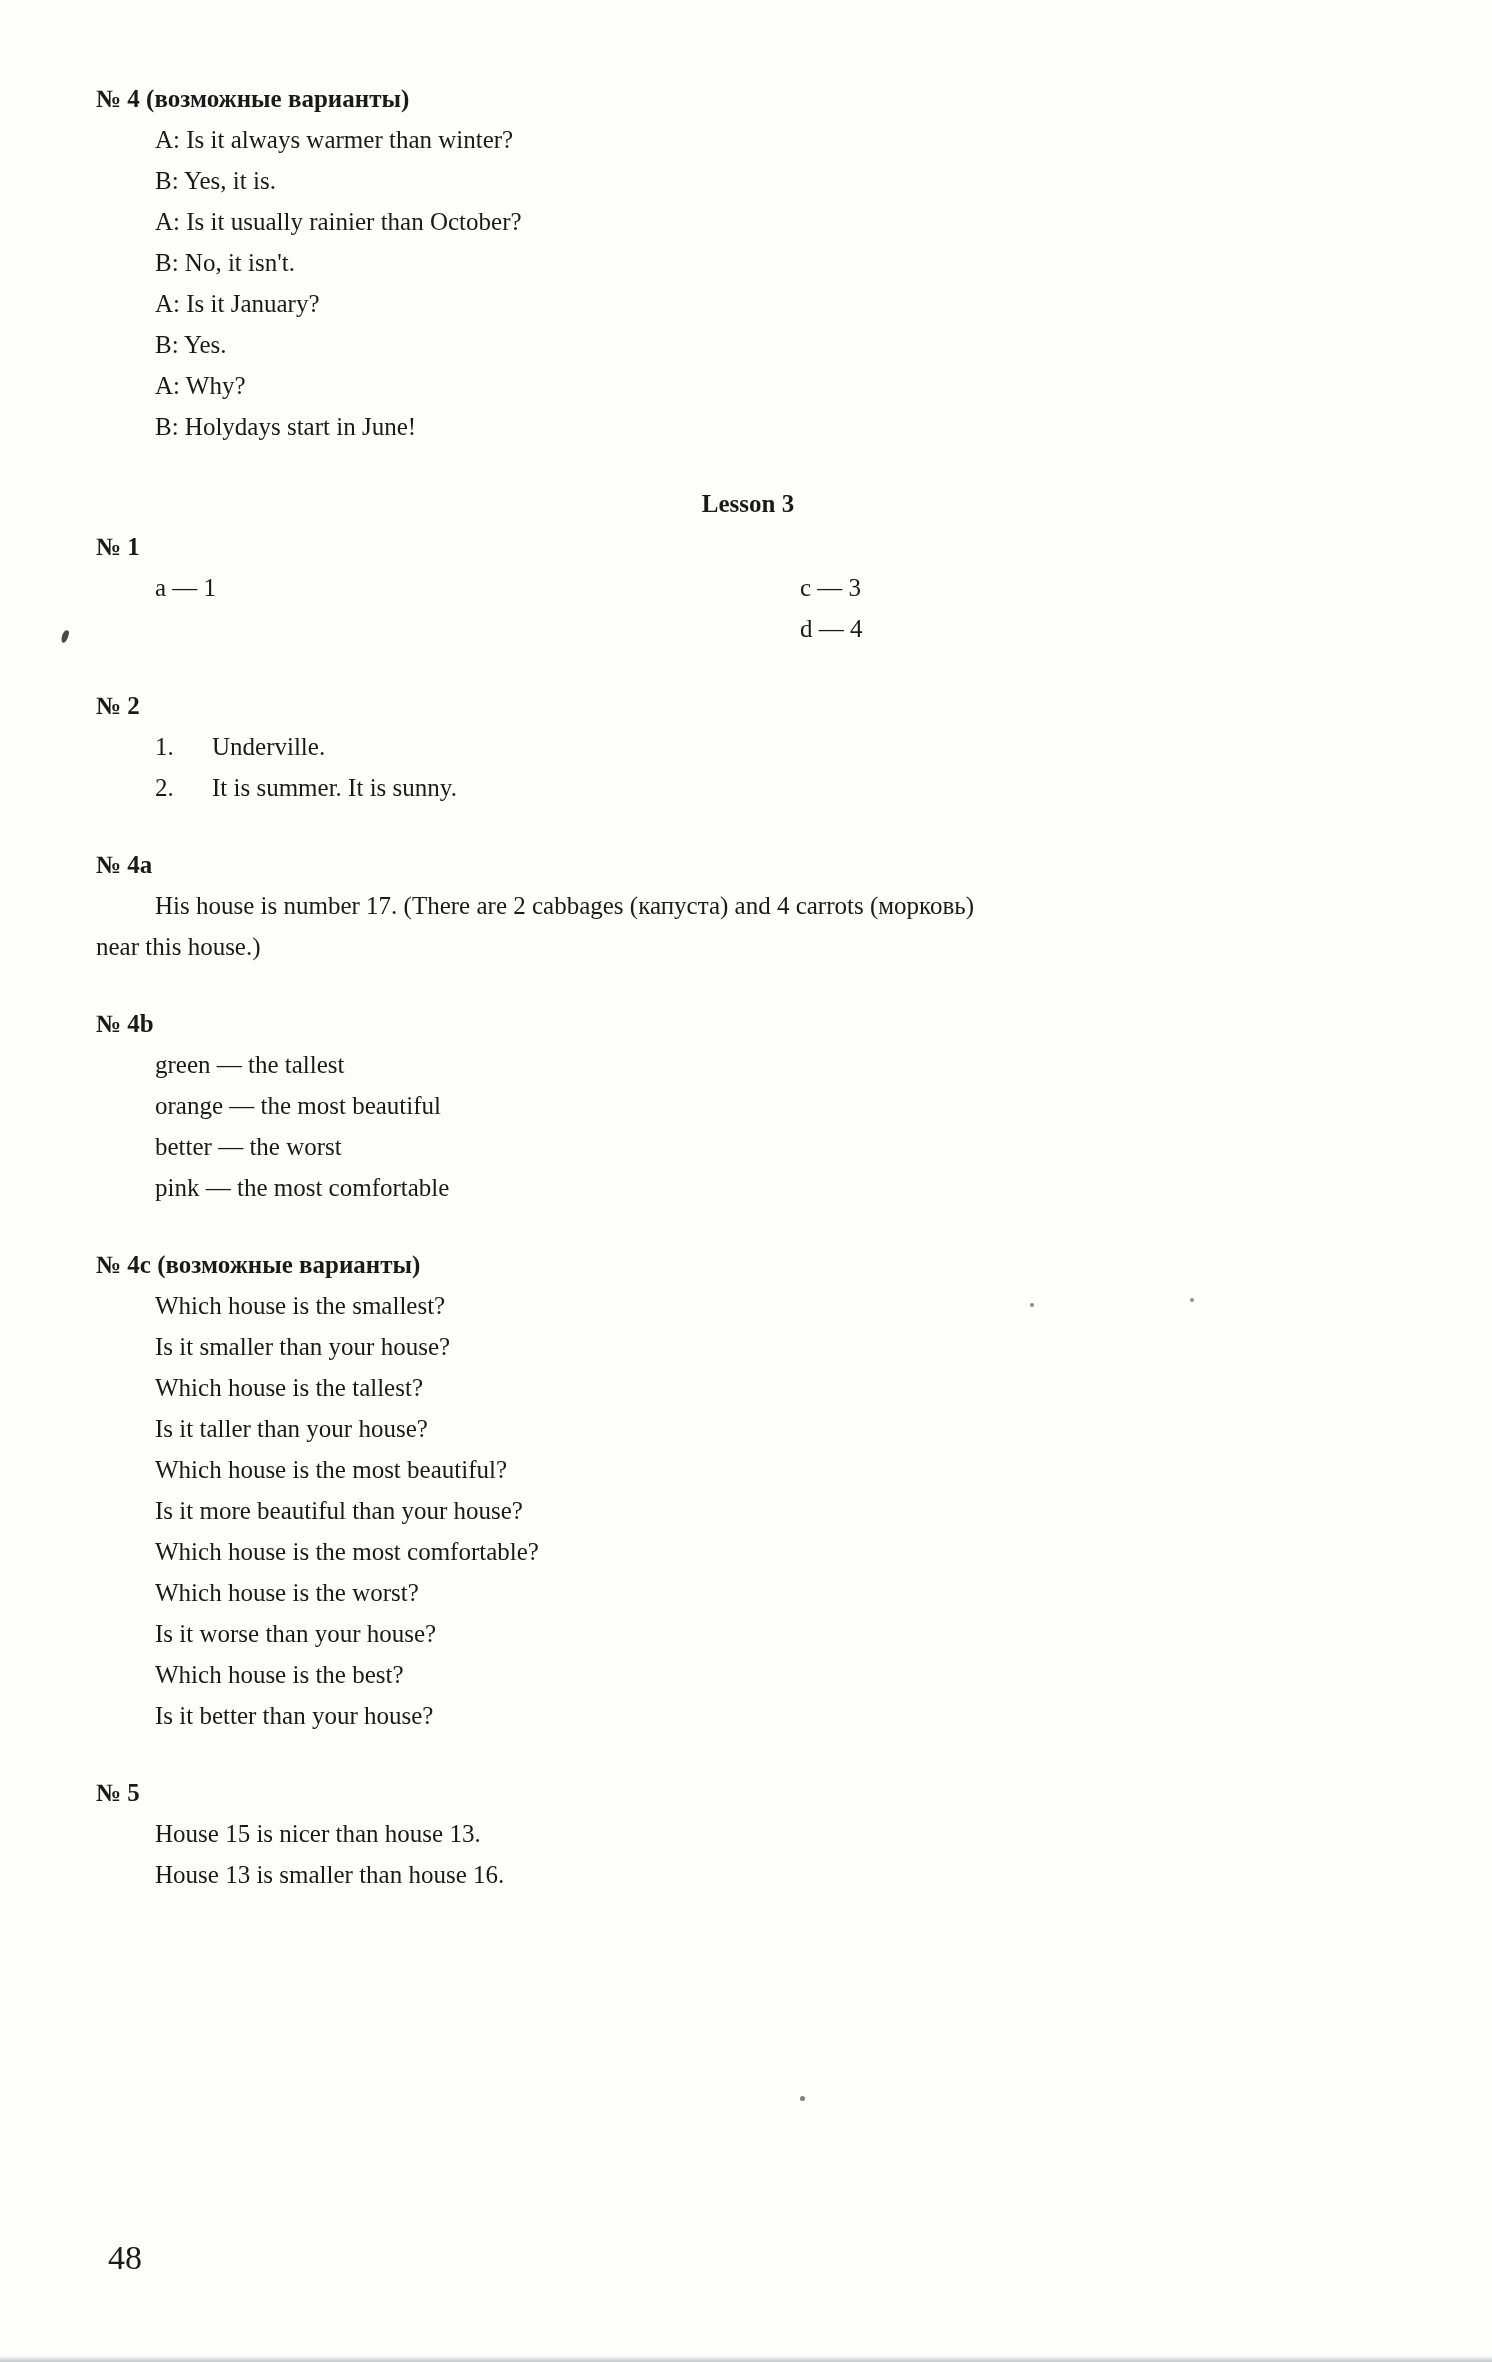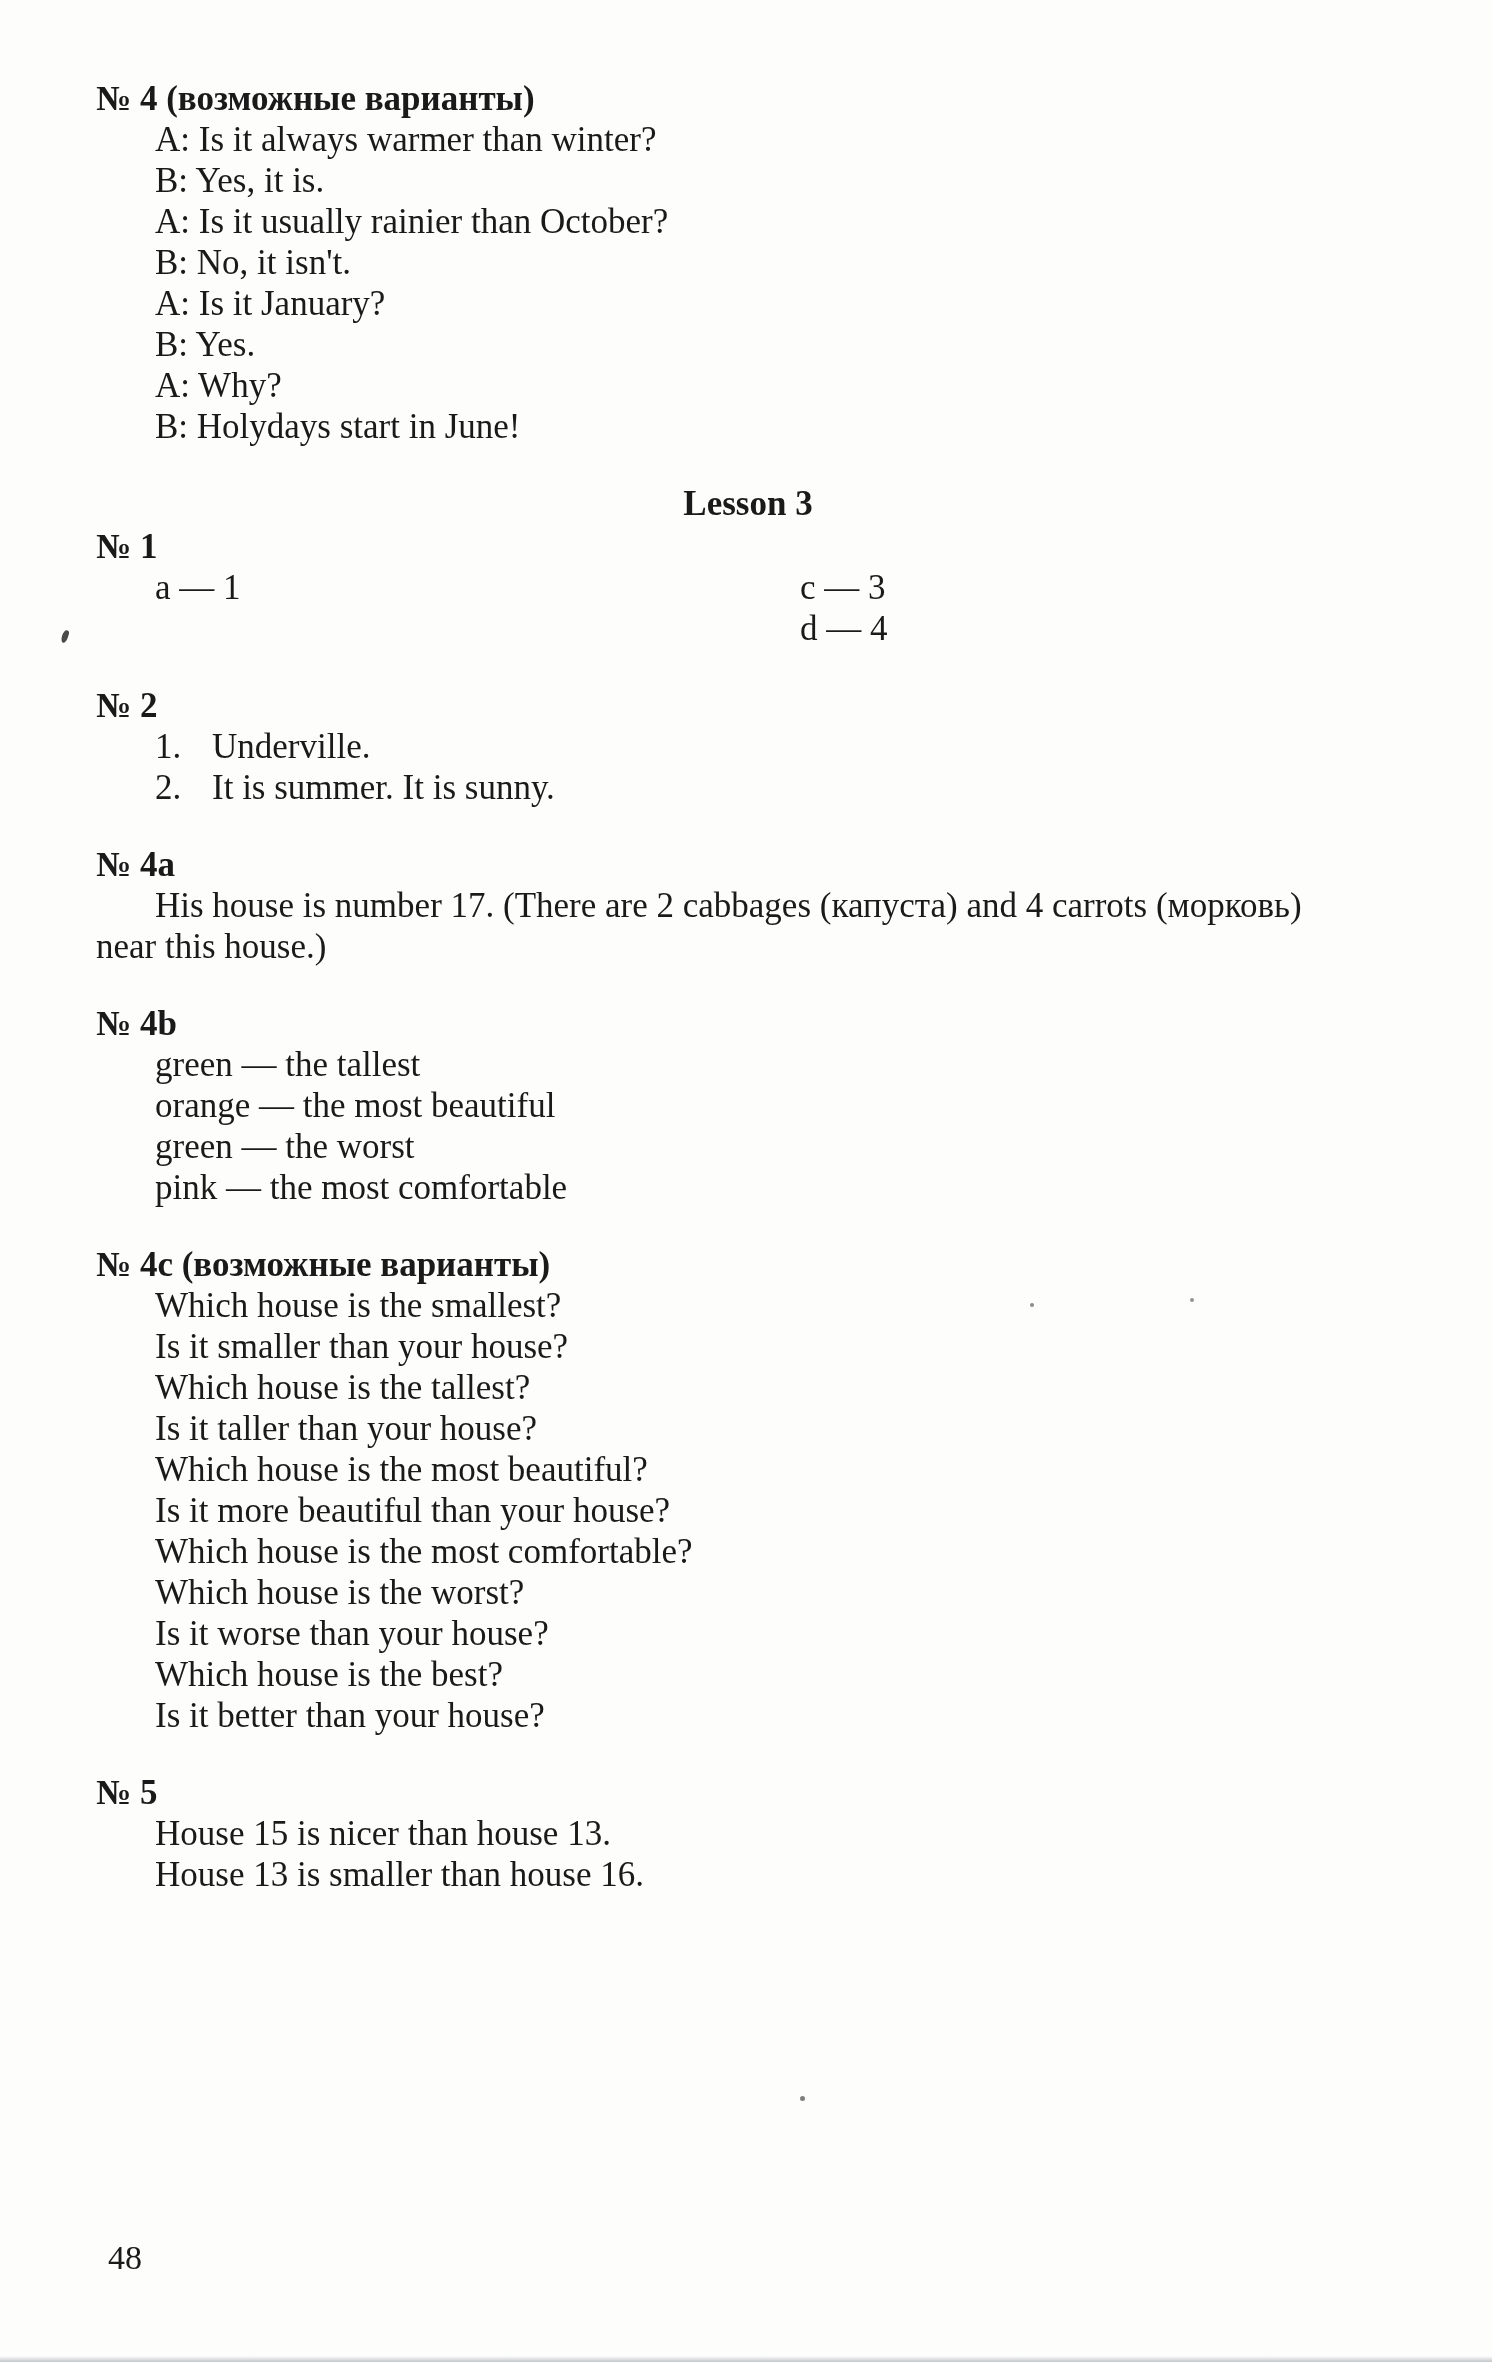--- a/index.html
+++ b/index.html
@@ -8,21 +8,21 @@
     width:1492px; height:2362px;
     background:#fdfdfc;
     color:#1a1a1a;
     font-family:"Liberation Serif","DejaVu Serif",serif;
     position:relative;
     overflow:hidden;
   }
   .page {
     position:absolute; top:0; left:0; right:0; bottom:0;
     padding:78px 92px 0 96px;
-    font-size:35px; line-height:41px;
+    font-size:25px; line-height:41px;
   }
   .heading { font-weight:bold; white-space:nowrap; }
   .section { margin-bottom:36px; }
   .line { white-space:nowrap; }
   .indent { padding-left:59px; }
   .lesson-title {
     text-align:center; font-weight:bold;
     margin-top:28px; margin-bottom:2px;
   }
   .match-grid { display:grid; grid-template-columns:645px auto; }
@@ -96,21 +96,21 @@
   <section class="section">
     <div class="heading">№ 4a</div>
     <div class="line indent">His house is number 17. (There are 2 cabbages (капуста) and 4 carrots (морковь)</div>
     <div class="line">near this house.)</div>
   </section>
 
   <section class="section">
     <div class="heading">№ 4b</div>
     <div class="line indent">green — the tallest</div>
     <div class="line indent">orange — the most beautiful</div>
-    <div class="line indent">green — the worst</div>
+    <div class="line indent">better — the worst</div>
     <div class="line indent">pink — the most comfortable</div>
   </section>
 
   <section class="section">
     <div class="heading">№ 4c (возможные варианты)</div>
     <div class="line indent">Which house is the smallest?</div>
     <div class="line indent">Is it smaller than your house?</div>
     <div class="line indent">Which house is the tallest?</div>
     <div class="line indent">Is it taller than your house?</div>
     <div class="line indent">Which house is the most beautiful?</div>

